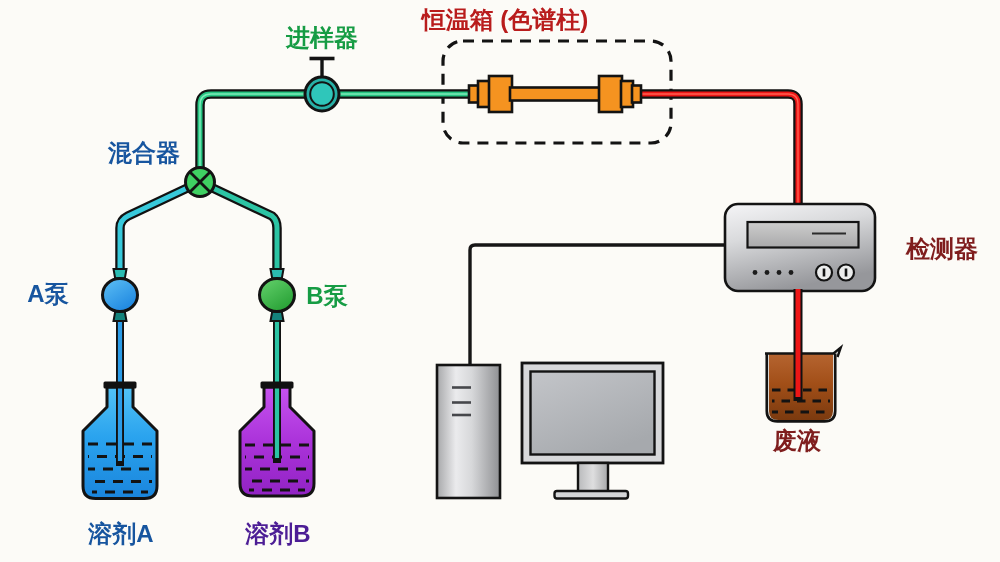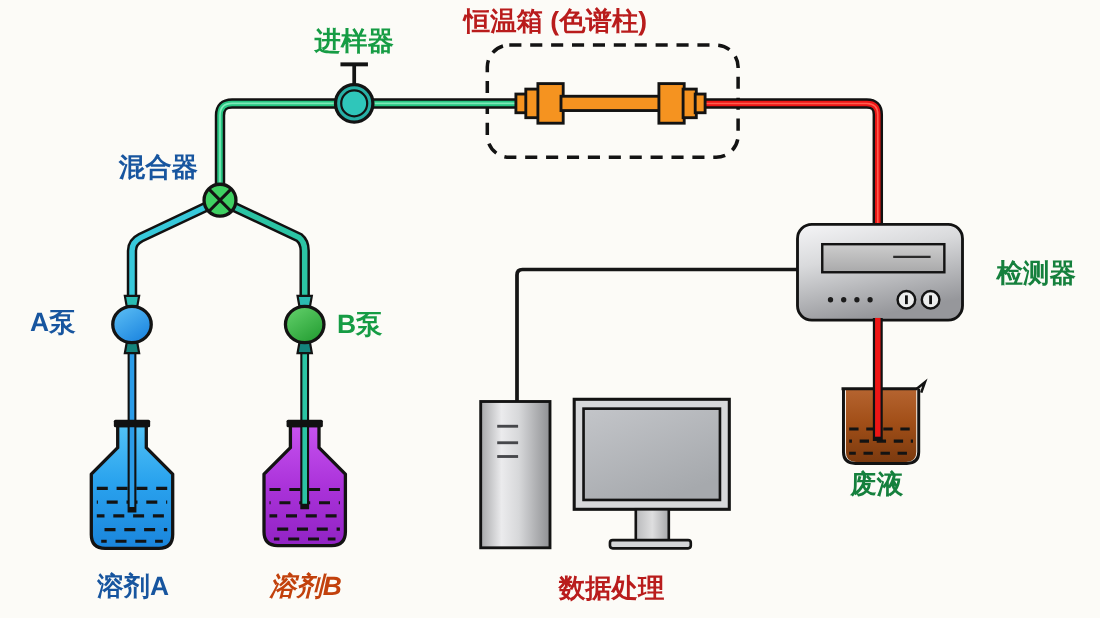--- a/index.html
+++ b/index.html
@@ -16,22 +16,22 @@
     transform:translateX(-50%);
     font-weight:bold;
     font-size:24px;
     line-height:1.1;
     white-space:nowrap;
     font-family:"Liberation Sans", sans-serif;
   }
   .c-green{color:#169c44;margin-top:18px;}
   .c-red{color:#b91c1c;}
   .c-blue{color:#17559f;}
-  .c-purple{color:#c2410c;font-style:italic;}
-  .c-black{color:#15803d;font-family:Liberation Serif, serif;}
+  .c-purple{color:#4c1d95;}
+  .c-black{color:#7f1d1d;font-family:Liberation Serif, serif;}
 </style>
 </head>
 <body>
 
 <div class="stage">
 
 <svg width="1000" height="562" viewBox="0 0 1000 562">
   <defs>
     <linearGradient id="gBottleA" x1="0" y1="0" x2="0" y2="1">
       <stop offset="0" stop-color="#52c2f6"></stop>
@@ -221,14 +221,13 @@
 
   <div class="label c-green" style="left:322px;top:7px">进样器</div>
   <div class="label c-red" style="left:505px;top:7px">恒温箱 (色谱柱)</div>
   <div class="label c-blue" style="left:144px;top:140px">混合器</div>
   <div class="label c-blue" style="left:48px;top:281px">A泵</div>
   <div class="label c-green" style="left:327px;top:265px">B泵</div>
   <div class="label c-blue" style="left:121px;top:521px">溶剂A</div>
   <div class="label c-purple" style="left:278px;top:521px">溶剂B</div>
   <div class="label c-black" style="left:942px;top:236px">检测器</div>
   <div class="label c-black" style="left:797px;top:428px">废液</div>
-  <div class="label c-red" style="left:556px;top:523px">数据处理</div>
 </div>
 
 </body></html>

